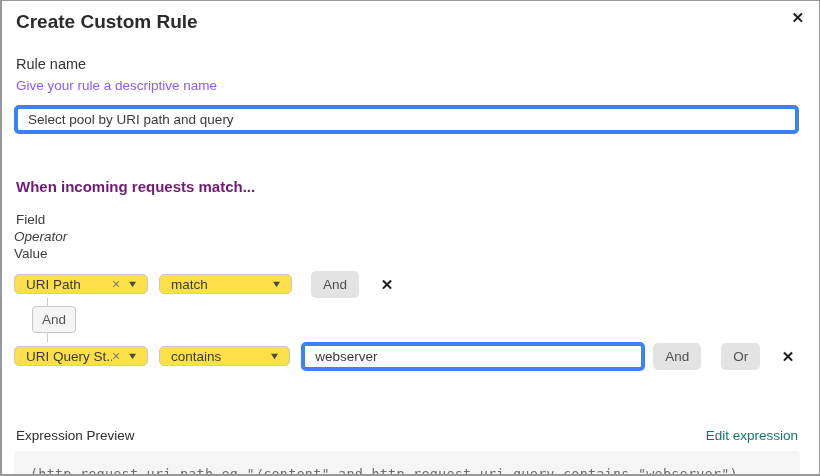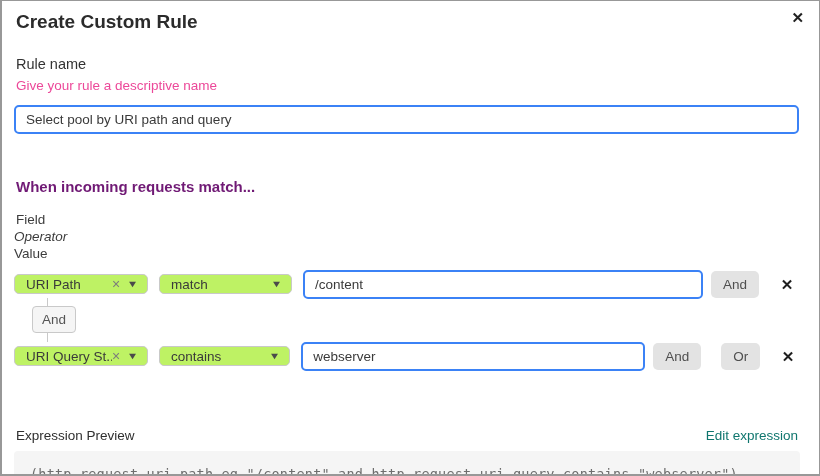--- a/index.html
+++ b/index.html
@@ -43,27 +43,27 @@
 
   .rule-label {
     margin: 21px 0 0 2px;
     font-size: 14.5px;
     color: #333;
     line-height: 18px;
   }
   .rule-helper {
     margin: 4px 0 0 2px;
     font-size: 13.5px;
-    color: #ec4899;
+    color: #8b5cf6;
     line-height: 17px;
   }
   .text-input {
     display: block;
     height: 29px;
-    border: 2px solid #3b82f6;
+    border: 4px solid #3b82f6;
     border-radius: 5px;
     padding: 0 10px;
     font-family: "Liberation Sans", sans-serif;
     font-size: 13.5px;
     color: #3a3a3a;
     background: #fff;
     outline: none;
   }
   .rule-input { margin-top: 11px; width: 785px; }
 
@@ -86,21 +86,21 @@
   .col-operator { width: 144px; font-style: italic; }
   .col-value    { }
 
   .cond-row { display: flex; align-items: center; margin-top: 8px; height: 28px; }
   .select-box {
     display: flex;
     align-items: center;
     height: 20px;
     border: 1px solid #c9c9c9;
     border-radius: 5px;
-    background: #bef264;
+    background: #fde047;
     padding: 0 10px 0 11px;
     font-size: 13.5px;
     color: #3a3a3a;
     cursor: pointer;
   }
   .select-field { width: 134px; margin-right: 11px; }
   .select-operator { width: 133px; margin-right: 11px; }
   .select-text { flex: 1 1 auto; white-space: nowrap; overflow: hidden; }
   .clear-x {
     flex: 0 0 auto;
@@ -223,21 +223,20 @@
     <div class="cond-row">
       <div class="select-box select-field">
         <span class="select-text">URI Path</span>
         <span class="clear-x">×</span>
         <span class="caret">▼</span>
       </div>
       <div class="select-box select-operator">
         <span class="select-text">match</span>
         <span class="caret">▼</span>
       </div>
-      <input class="text-input value-input-1" type="text" value="/content" style="">
       <button class="logic-btn btn-and-1">And</button>
       <span class="remove-x">✕</span>
     </div>
 
     <div class="connector-wrap">
       <span class="connector-badge">And</span>
     </div>
 
     <div class="cond-row" style="margin-top:0;">
       <div class="select-box select-field">

